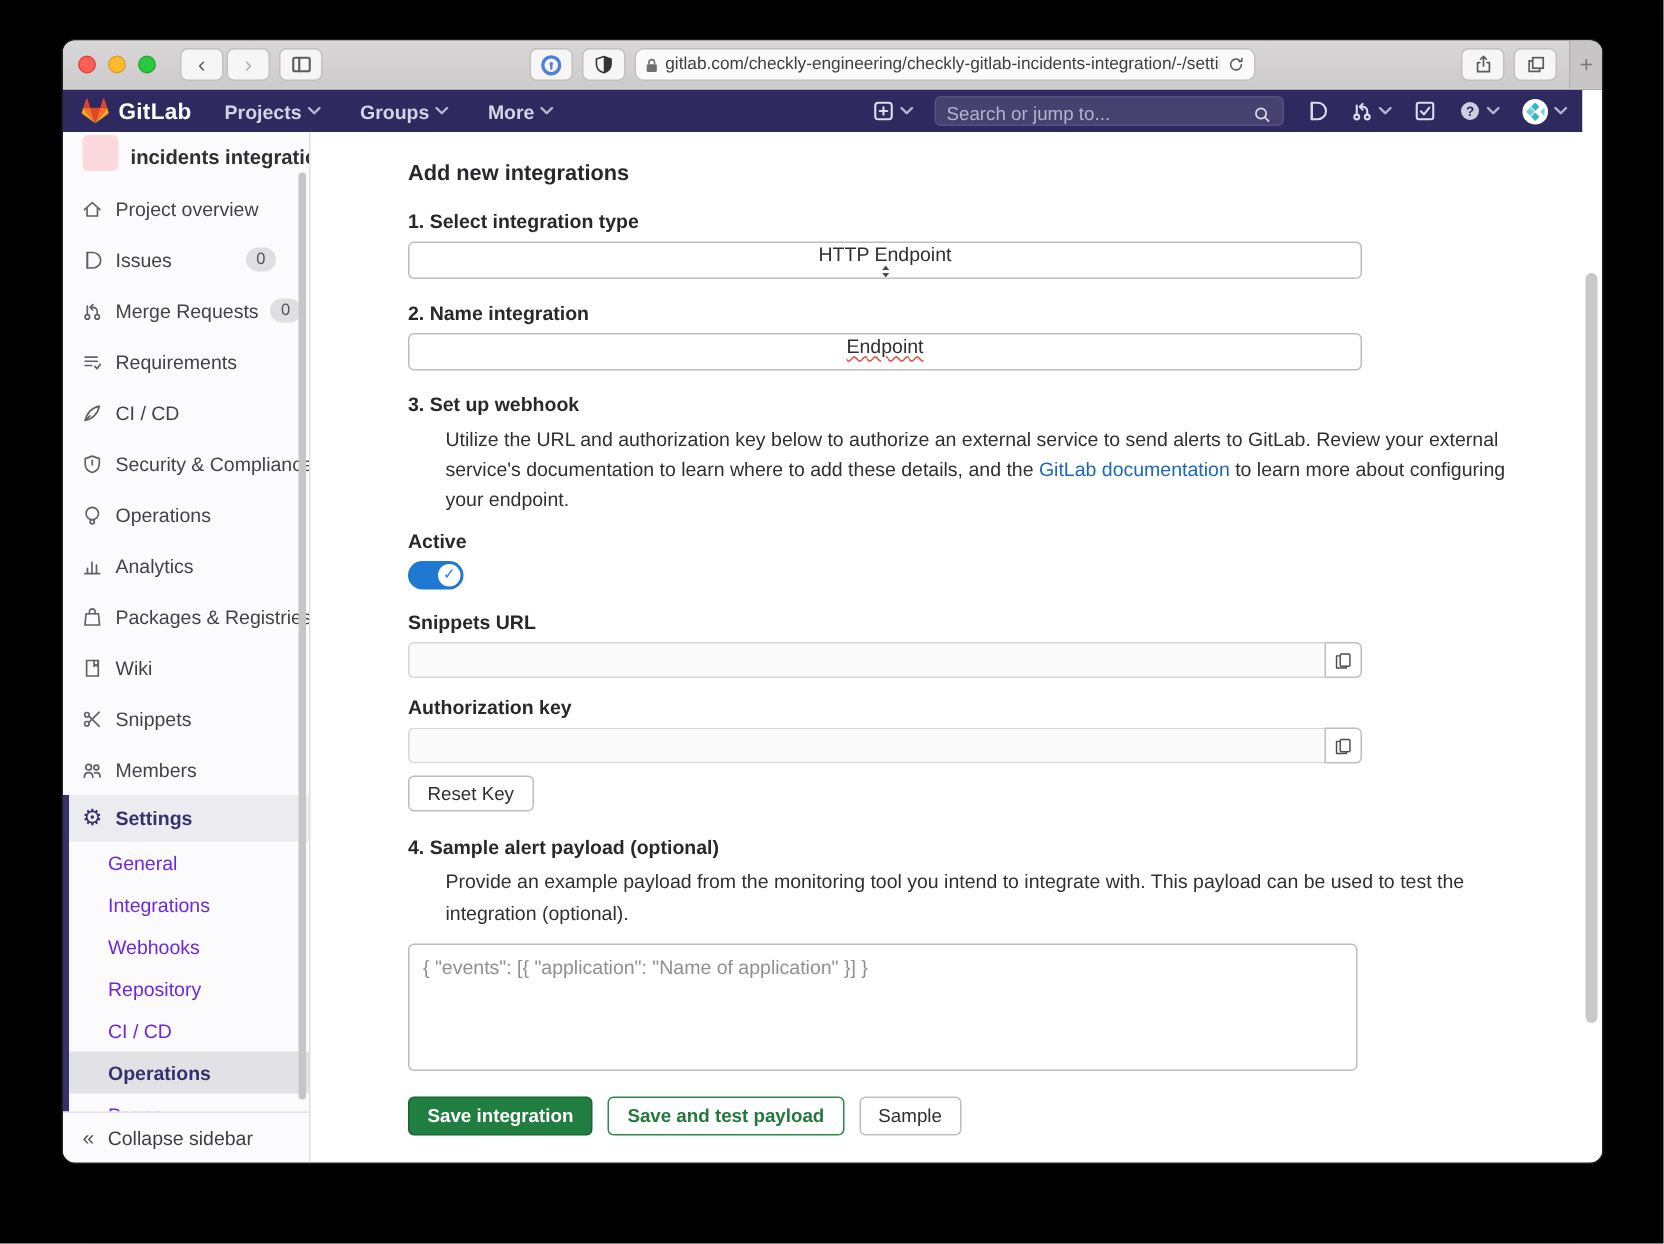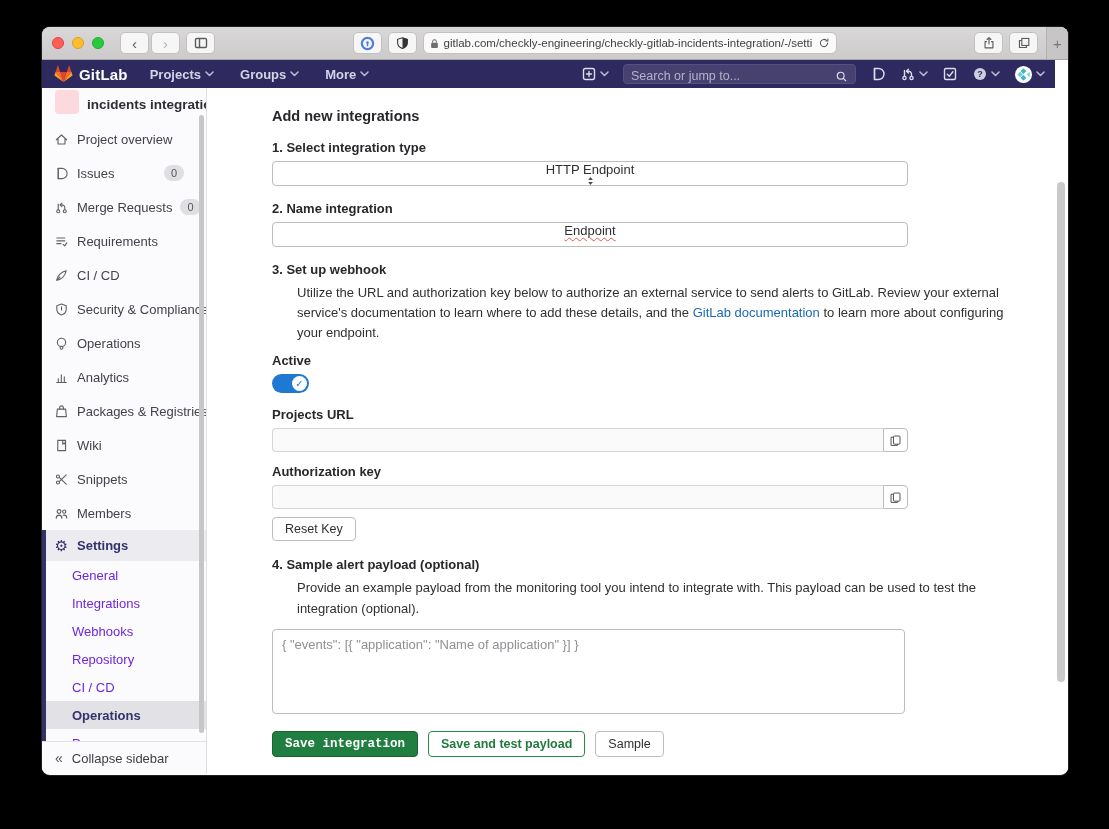--- a/index.html
+++ b/index.html
@@ -151,21 +151,21 @@
     background:#fff; display:flex; align-items:center; justify-content:center;
   }
   .copybtn svg { width:13px; height:13px; }
   .copybtn path, .copybtn rect { fill:none; stroke:#4e4e52; stroke-width:1.2; stroke-linejoin:round; }
   .btn {
     display:inline-flex; align-items:center; justify-content:center;
     height:26px; padding:0 12px; border-radius:4px; font-size:12.5px;
     border:1px solid #bdbdbd; background:#fff; color:#2f2f33; font-family:inherit;
   }
   .btn.small { height:24px; margin-bottom:16px; }
-  .btn.green-fill { background:#1f7e40; border-color:#176632; color:#fff; font-weight:bold;font-family:Liberation Mono, monospace; }
+  .btn.green-fill { background:#1f7e40; border-color:#176632; color:#fff; font-weight:bold; }
   .btn.green-line { border-color:#2b8a4b; color:#217a3c; font-weight:bold; }
   .payload-area {
     width:633px; height:85px; border:1px solid #bdbdbd; border-radius:4px;
     resize:none; font-family:inherit; font-size:13px; padding:7px 9px; color:#2f2f33;
     outline:none; margin-bottom:17px; display:block;
   }
   .payload-area::placeholder { color:#8f8f94; }
   .btnrow { display:flex; gap:10px; margin-bottom:26px; }
 </style>
 </head>
@@ -474,21 +474,21 @@
           </div>
 
           <div class="flabel">3. Set up webhook</div>
           <p class="para"><span>Utilize the URL and authorization key below to authorize an external service to send alerts to GitLab. Review your external service's documentation to learn where to add these details, and the </span><a href="#">GitLab documentation</a><span> to learn more about configuring your endpoint.</span></p>
 
           <div class="flabel">Active</div>
           <div class="toggle">
             <span class="knob">✓</span>
           </div>
 
-          <div class="flabel">Projects URL</div>
+          <div class="flabel">Snippets URL</div>
           <div class="inputgroup">
             <input readonly="" style="">
             <span class="copybtn">
               <svg viewBox="0 0 16 16">
                   <rect x="5.5" y="2.5" width="8" height="10" rx="1"></rect>
                   <path d="M10.5 12.5v1.5h-8v-10h3"></path>
                 </svg>
             </span>
           </div>
 

